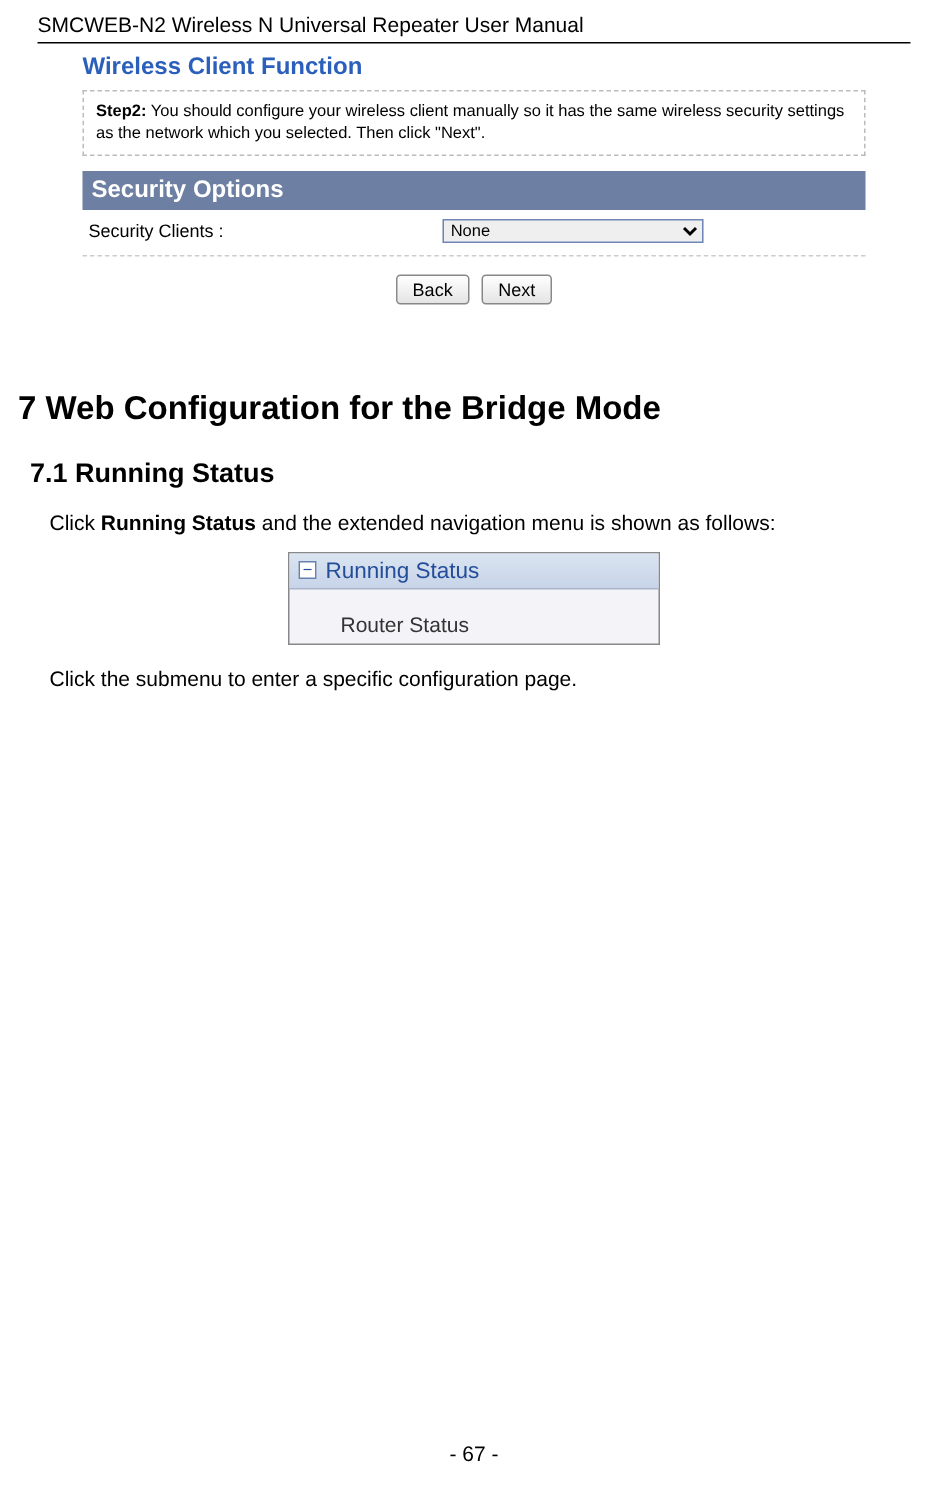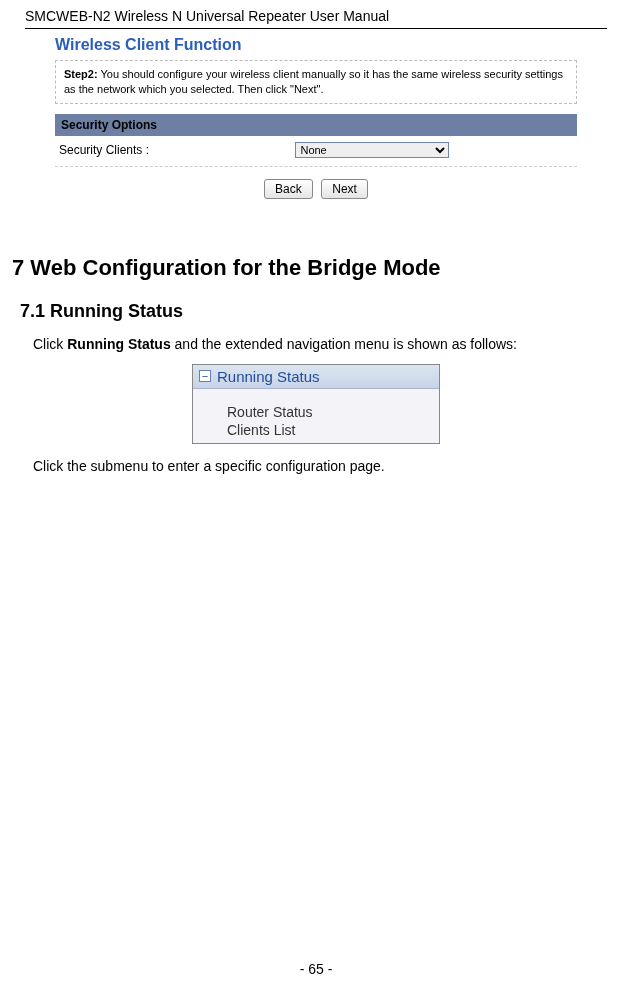--- a/index.html
+++ b/index.html
@@ -36,36 +36,36 @@
       font-size: 11px;
       background: #fff;
       margin-bottom: 10px;
       line-height: 1.35;
     }
     .dotted-box .step-label {
       font-weight: bold;
     }
     .sec-options-head {
       background: #6d7fa3;
-      color: #000000;
+      color: #ffffff;
       font-weight: bold;
-      font-size: 12px;
+      font-size: 16px;
       padding: 4px 6px;
     }
     .sec-row {
       display: flex;
       align-items: center;
       font-size: 12px;
       padding: 6px 4px 8px;
       border-bottom: 1px dashed #ccc;
     }
     .sec-row .lab { width: 46%; }
     .sec-row .val select {
       font-size: 11px;
-      width: 154px;
+      width: 174px;
       border: 1px solid #6d86b5;
     }
     .btn-row {
       text-align: center;
       padding-top: 12px;
     }
     .std-btn {
       display: inline-block;
       border: 1px solid #888;
       border-radius: 3px;
@@ -169,19 +169,18 @@
     <span>Click </span><span class="bold">Running Status</span><span> and the extended navigation menu is shown as follows:</span>
   </div>
 
   <div class="nav-img">
     <div class="nav-head">
       <span class="minus-box">−</span>
       <span>Running Status</span>
     </div>
     <div class="nav-sub">
       <div>Router Status</div>
-      <div>Clients List</div>
     </div>
   </div>
 
   <div class="para">Click the submenu to enter a specific configuration page.</div>
 
-  <div class="page-footer">- 65 -</div>
+  <div class="page-footer">- 67 -</div>
 
 </body></html>

